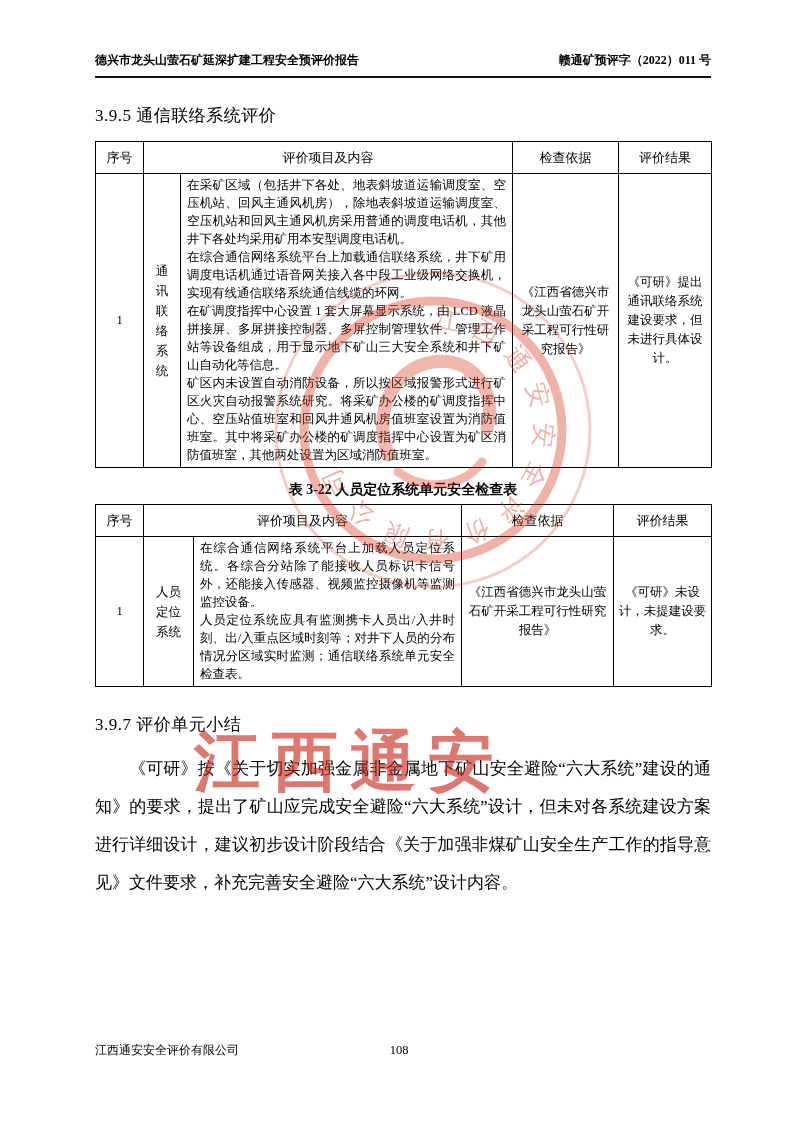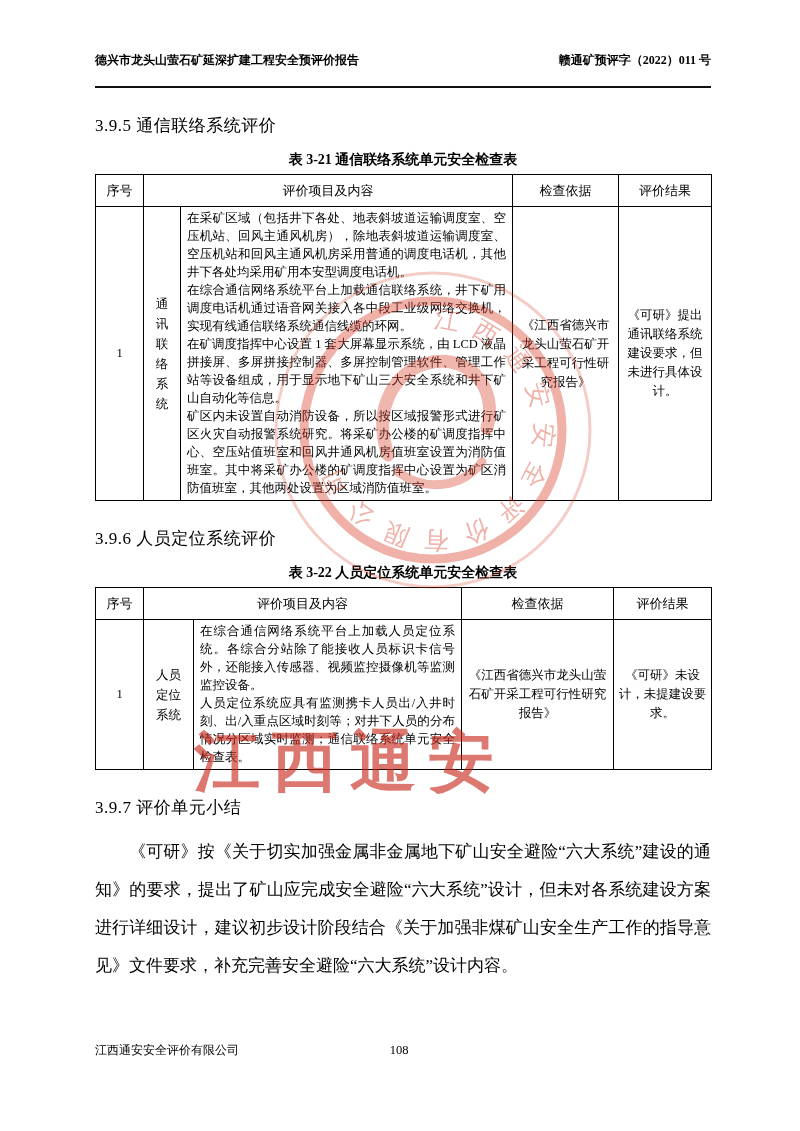--- a/index.html
+++ b/index.html
@@ -12,21 +12,21 @@
     font-family:"Liberation Serif","DejaVu Serif",serif;
     overflow:hidden;
   }
   .doc{position:relative;padding:52px 89px 0 95px;z-index:1;}
 
   
   .header{
     display:flex;justify-content:space-between;align-items:flex-end;
     font-size:12px;font-weight:bold;
     border-bottom:2px solid #111;
-    padding-bottom:17px;
+    padding-bottom:7px;
     gap:39px;
   }
 
   
   .heading{font-size:17px;font-weight:normal;margin-top:26px;letter-spacing:.5px;}
   .tcaption{font-size:14px;font-weight:bold;text-align:center;margin-top:13px;}
 
   
   table.t{border-collapse:collapse;width:100%;margin-top:5px;table-layout:fixed;padding-left:44px;}
   table.t td{border:1px solid #000;vertical-align:middle;font-size:12.5px;word-break:break-all;}
@@ -79,21 +79,20 @@
 
   <div class="doc">
 
     <div class="header">
       <span>德兴市龙头山萤石矿延深扩建工程安全预评价报告</span>
       <span>赣通矿预评字（2022）011 号</span>
     </div>
 
     <section>
       <h2 class="heading">3.9.5 通信联络系统评价</h2>
-      <div class="tcaption">表 3-21 通信联络系统单元安全检查表</div>
       <table class="t t1">
         <colgroup>
             <col class="w-no">
             <col class="w-item">
             <col class="w-content">
             <col class="w-basis">
             <col class="w-result">
           </colgroup>
         <tbody>
           <tr class="hrow">
@@ -117,21 +116,20 @@
               <div>矿区内未设置自动消防设备，所以按区域报警形式进行矿区火灾自动报警系统研究。将采矿办公楼的矿调度指挥中心、空压站值班室和回风井通风机房值班室设置为消防值班室。其中将采矿办公楼的矿调度指挥中心设置为矿区消防值班室，其他两处设置为区域消防值班室。</div>
             </td>
             <td class="c-basis">《江西省德兴市龙头山萤石矿开采工程可行性研究报告》</td>
             <td class="c-result">《可研》提出通讯联络系统建设要求，但未进行具体设计。</td>
           </tr>
         </tbody>
       </table>
     </section>
 
     <section>
-      <h2 class="heading">3.9.6 人员定位系统评价</h2>
       <div class="tcaption">表 3-22 人员定位系统单元安全检查表</div>
       <table class="t t2">
         <colgroup>
             <col class="w-no">
             <col class="w-item">
             <col class="w-content">
             <col class="w-basis">
             <col class="w-result">
           </colgroup>
         <tbody>

